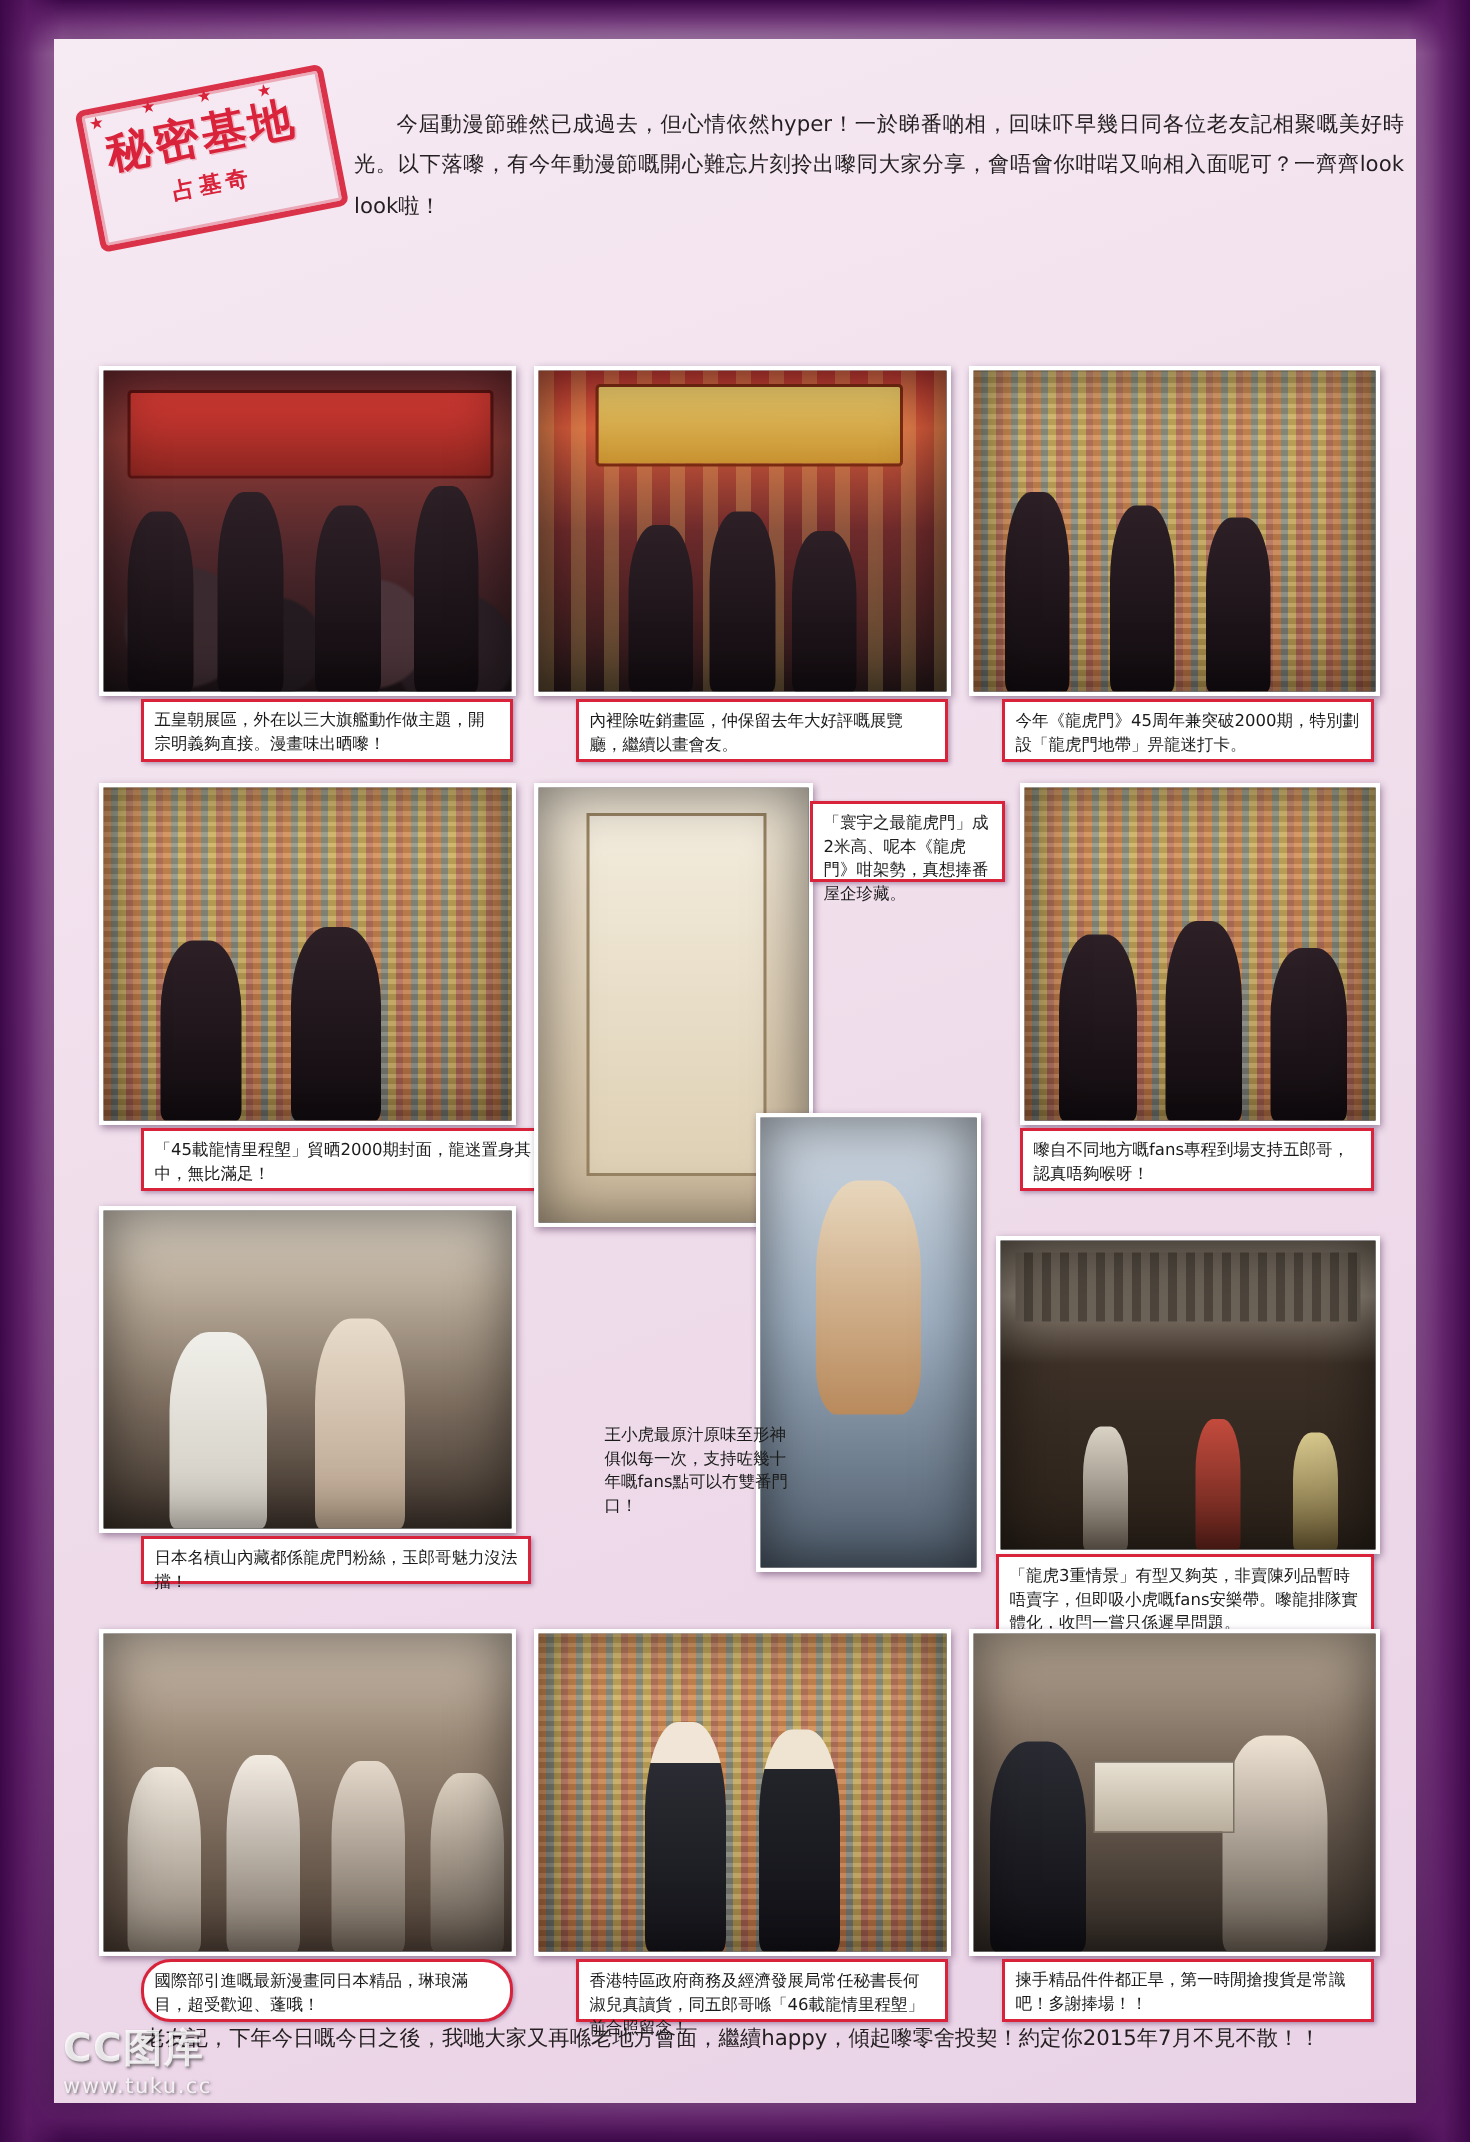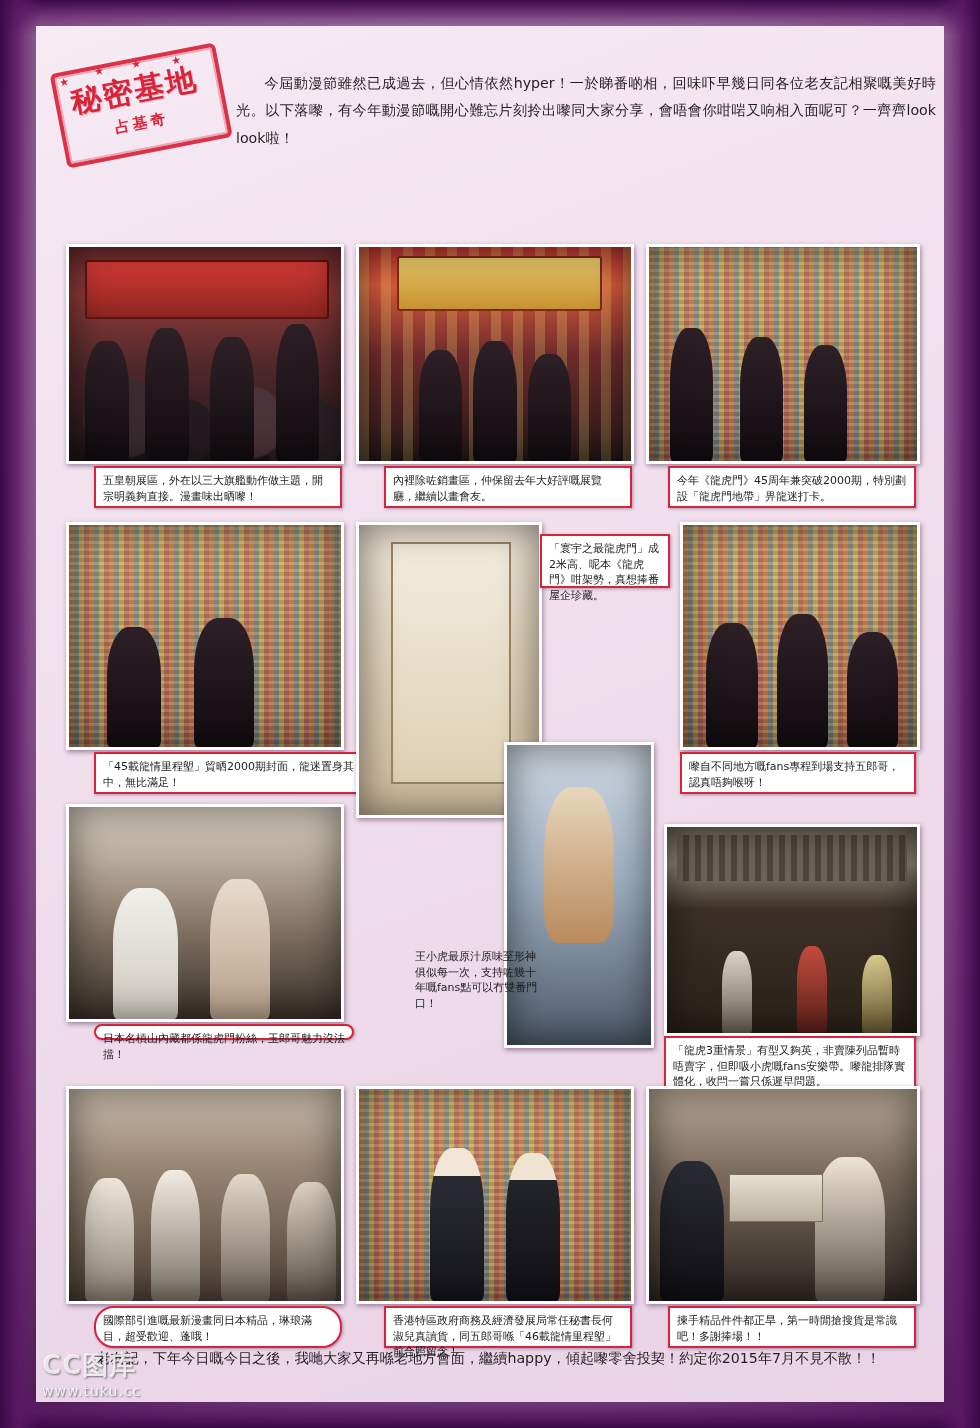--- a/index.html
+++ b/index.html
@@ -210,28 +210,28 @@
       <div class="vign"></div>
     </div>
     <div class="cap" style="left:624px;top:508px;width:236px;height:42px;">嚟自不同地方嘅fans專程到場支持五郎哥，認真唔夠喉呀！</div>
 
     <div class="photo" style="left:10px;top:560px;width:272px;height:212px;">
       <div class="ph hall"></div>
       <div class="figdark" style="left:16%;height:62%;width:24%;background:linear-gradient(180deg,#f0efe9,#cfcac0);"></div>
       <div class="figdark" style="left:52%;height:66%;width:22%;background:linear-gradient(180deg,#e9dccb,#b6a08a);"></div>
       <div class="vign"></div>
     </div>
-    <div class="cap" style="left:38px;top:780px;width:260px;height:16px;border-radius:14px;">日本名槓山內藏都係龍虎門粉絲，玉郎哥魅力沒法擋！</div>
+    <div class="cap" style="left:38px;top:780px;width:260px;height:32px;">日本名槓山內藏都係龍虎門粉絲，玉郎哥魅力沒法擋！</div>
 
     <div class="photo" style="left:448px;top:498px;width:144px;height:300px;">
       <div class="ph standee" style="background:linear-gradient(180deg,#cfd8e2 0%, #9fb0c2 45%, #4d5a69 100%);"></div>
       <div style="position:absolute;left:26%;top:14%;width:48%;height:52%;background:linear-gradient(180deg,#e8d7bd,#b98a5c);border-radius:40% 40% 20% 20%;"></div>
       <div class="vign"></div>
     </div>
-    <div class="cap" style="left:352px;top:700px;width:138px;height:84px;border:none;background:transparent;box-shadow:none;">王小虎最原汁原味至形神俱似每一次，支持咗幾十年嘅fans點可以冇雙番門口！</div>
+    <div class="cap" style="left:340px;top:700px;width:138px;height:84px;border:none;background:transparent;box-shadow:none;">王小虎最原汁原味至形神俱似每一次，支持咗幾十年嘅fans點可以冇雙番門口！</div>
 
     <div class="photo" style="left:608px;top:580px;width:250px;height:206px;">
       <div class="ph diorama"></div>
       <div style="position:absolute;left:4%;top:4%;width:92%;height:22%;background:repeating-linear-gradient(90deg,#6b6257 0 6px,#4d453c 6px 12px);"></div>
       <div class="figdark" style="left:22%;height:40%;width:12%;background:linear-gradient(180deg,#d9d3c6,#6b6155);"></div>
       <div class="figdark" style="left:52%;height:42%;width:12%;background:linear-gradient(180deg,#c34b3d,#5a2019);"></div>
       <div class="figdark" style="left:78%;height:38%;width:12%;background:linear-gradient(180deg,#d8c98e,#6a5a33);"></div>
       <div class="vign"></div>
     </div>
     <div class="cap" style="left:608px;top:792px;width:252px;height:54px;">「龍虎3重情景」有型又夠英，非賣陳列品暫時唔賣字，但即吸小虎嘅fans安樂帶。嚟龍排隊實體化，收閂一嘗只係遲早問題。</div>

